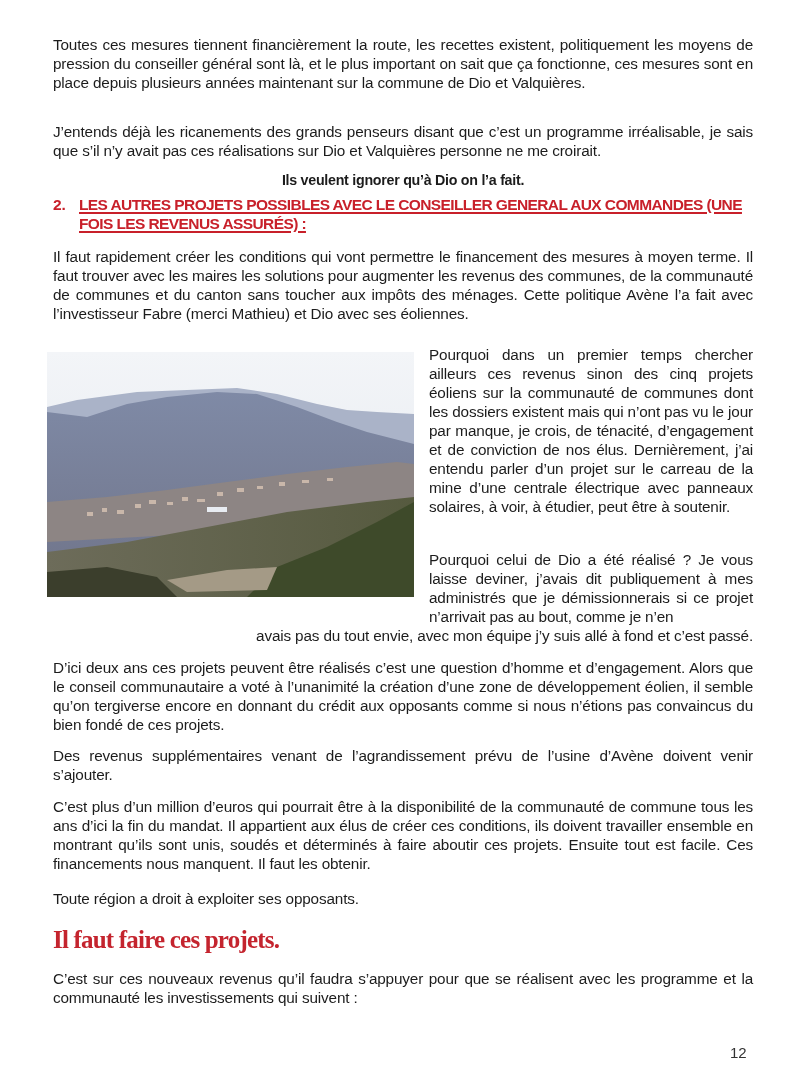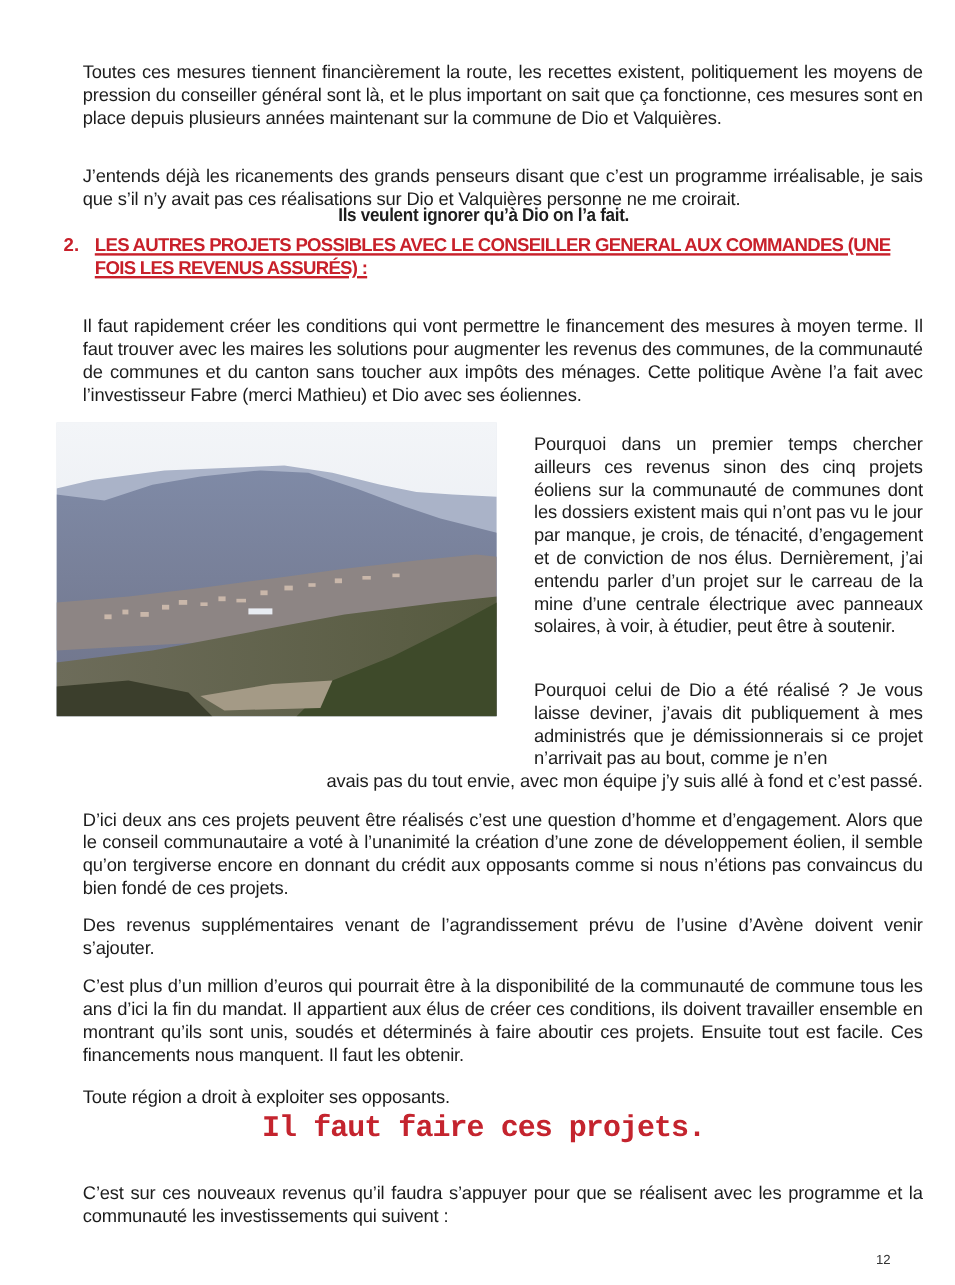--- a/index.html
+++ b/index.html
@@ -15,21 +15,21 @@
       font-family: "Liberation Sans", sans-serif;
       color: #1c1c1c;
     }
     .page {
       position: absolute;
       left: 53px;
       top: 0;
       width: 700px;
     }
     p.para {
-      margin: 16px;
+      margin: 0;
       font-size: 15.3px;
       line-height: 19px;
       text-align: justify;
       letter-spacing: -0.15px;
     }
     .abs { position: absolute; }
     .bold-center {
       position: absolute;
       left: 0;
       width: 700px;
@@ -75,32 +75,31 @@
     .float-text {
       position: absolute;
       left: 376px;
       width: 324px;
     }
     .big-red {
       position: absolute;
       left: 0;
       top: 926px;
       width: 700px;
-      text-align: center;
       color: #c4242e;
       font-weight: bold;
       font-size: 25px;
-      font-family: Liberation Mono, monospace;
+      font-family: Liberation Serif, serif;
       letter-spacing: -0.8px;
     }
     .page-number {
       position: absolute;
       left: 730px;
       top: 1044px;
-      font-size: 11px;
+      font-size: 15px;
       color: #333;
     }
   </style>
 </head>
 <body>
 
 <div class="page">
 
   <p class="para abs" style="top:35px; width:700px;">Toutes ces mesures tiennent financièrement la route, les recettes existent, politiquement les moyens de pression du conseiller général sont là, et le plus important on sait que ça fonctionne, ces mesures sont en place depuis plusieurs années maintenant sur la commune de Dio et Valquières.</p>
 

